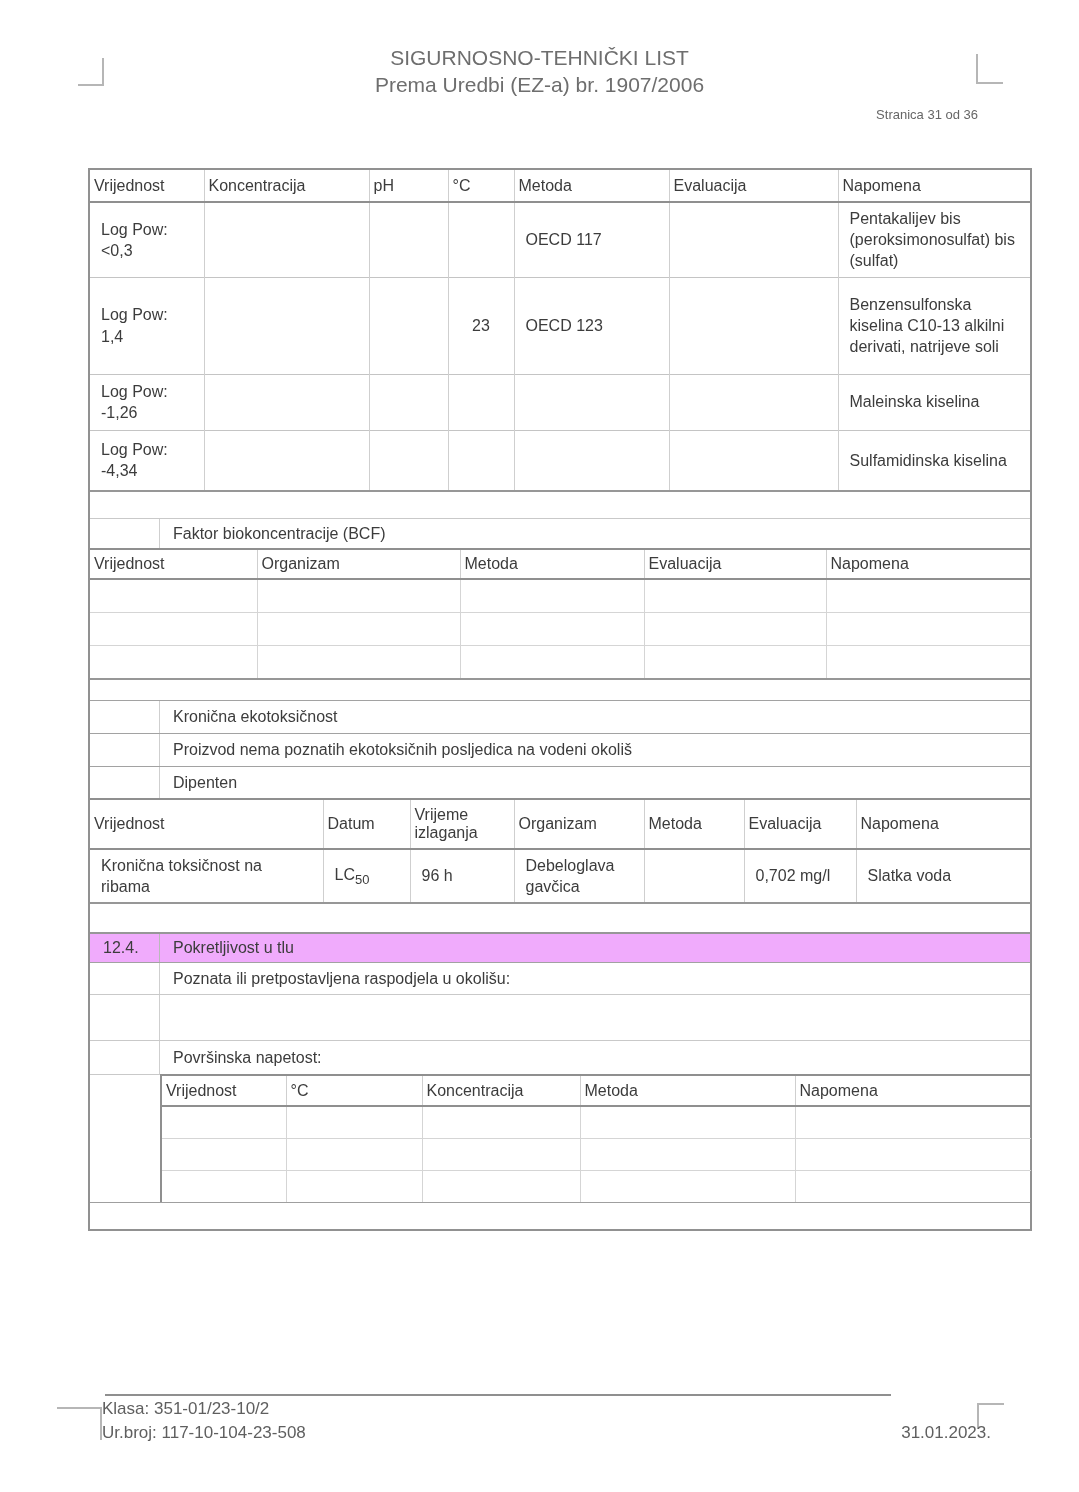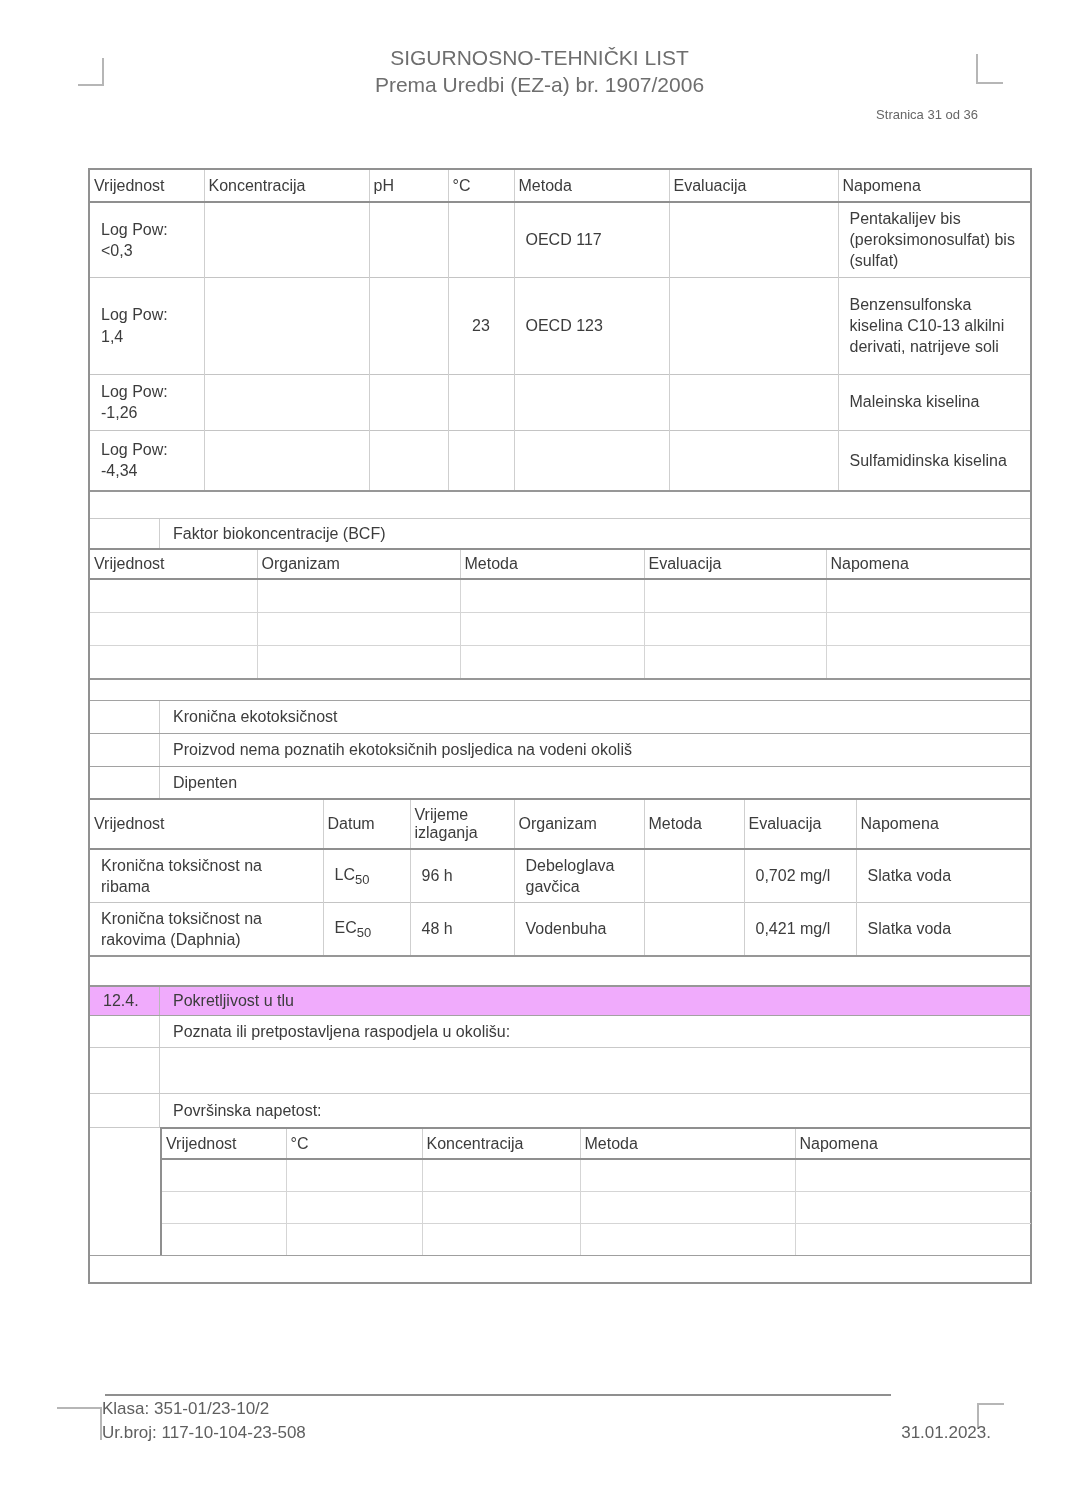--- a/index.html
+++ b/index.html
@@ -264,29 +264,20 @@
         </tr>
       </thead>
       <tbody>
         <tr>
           <td>Kronična toksičnost na ribama</td>
           <td><span>LC</span><sub>50</sub></td>
           <td>96 h</td>
           <td>Debeloglava gavčica</td>
           <td></td>
           <td>0,702 mg/l</td>
-          <td>Slatka voda</td>
-        </tr>
-        <tr>
-          <td>Kronična toksičnost na rakovima (Daphnia)</td>
-          <td><span>EC</span><sub>50</sub></td>
-          <td>48 h</td>
-          <td>Vodenbuha</td>
-          <td></td>
-          <td>0,421 mg/l</td>
           <td>Slatka voda</td>
         </tr>
       </tbody>
     </table>
 
     <div class="full-row fr3"></div>
 
     <div class="ind-row sec-row row-h30">
       <div class="sec-num">12.4.</div>
       <div class="ind-text">Pokretljivost u tlu</div>

